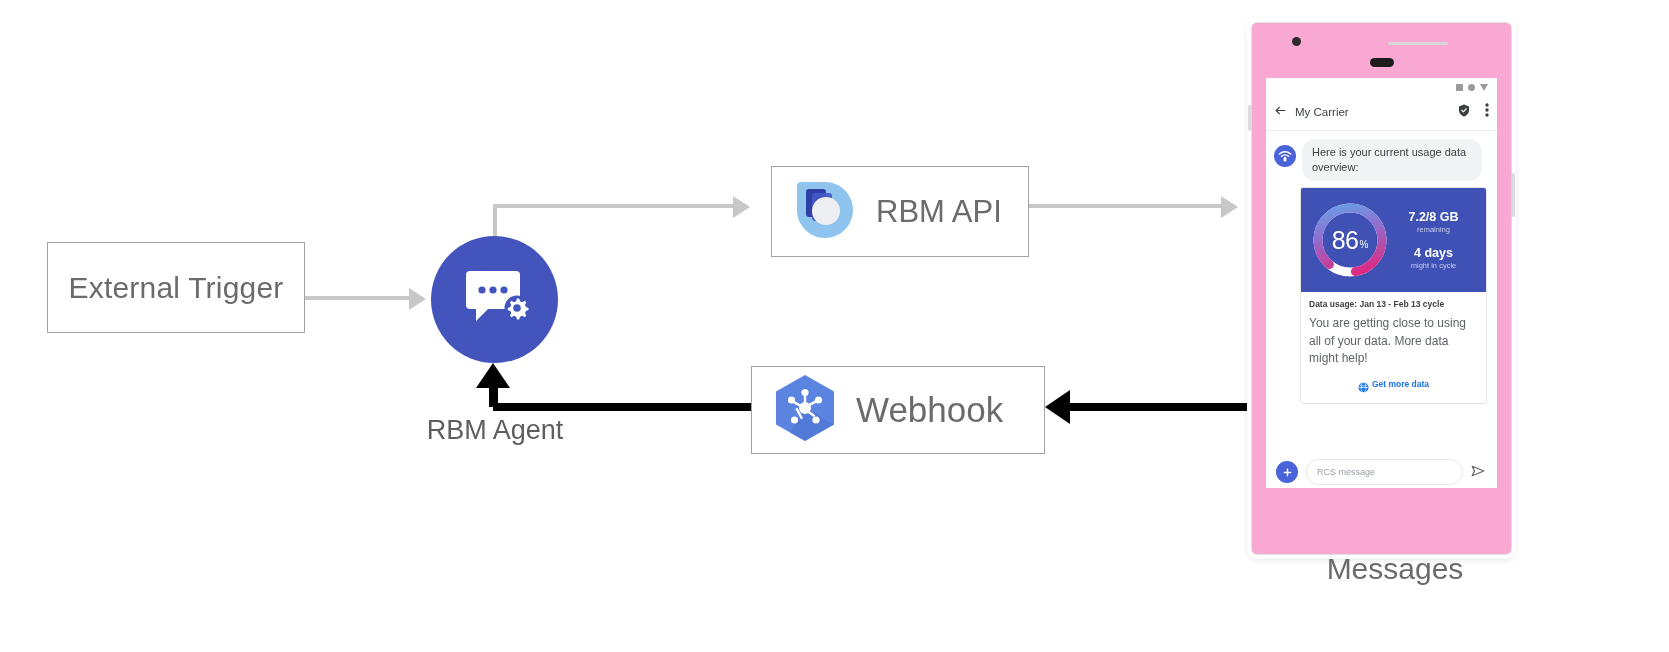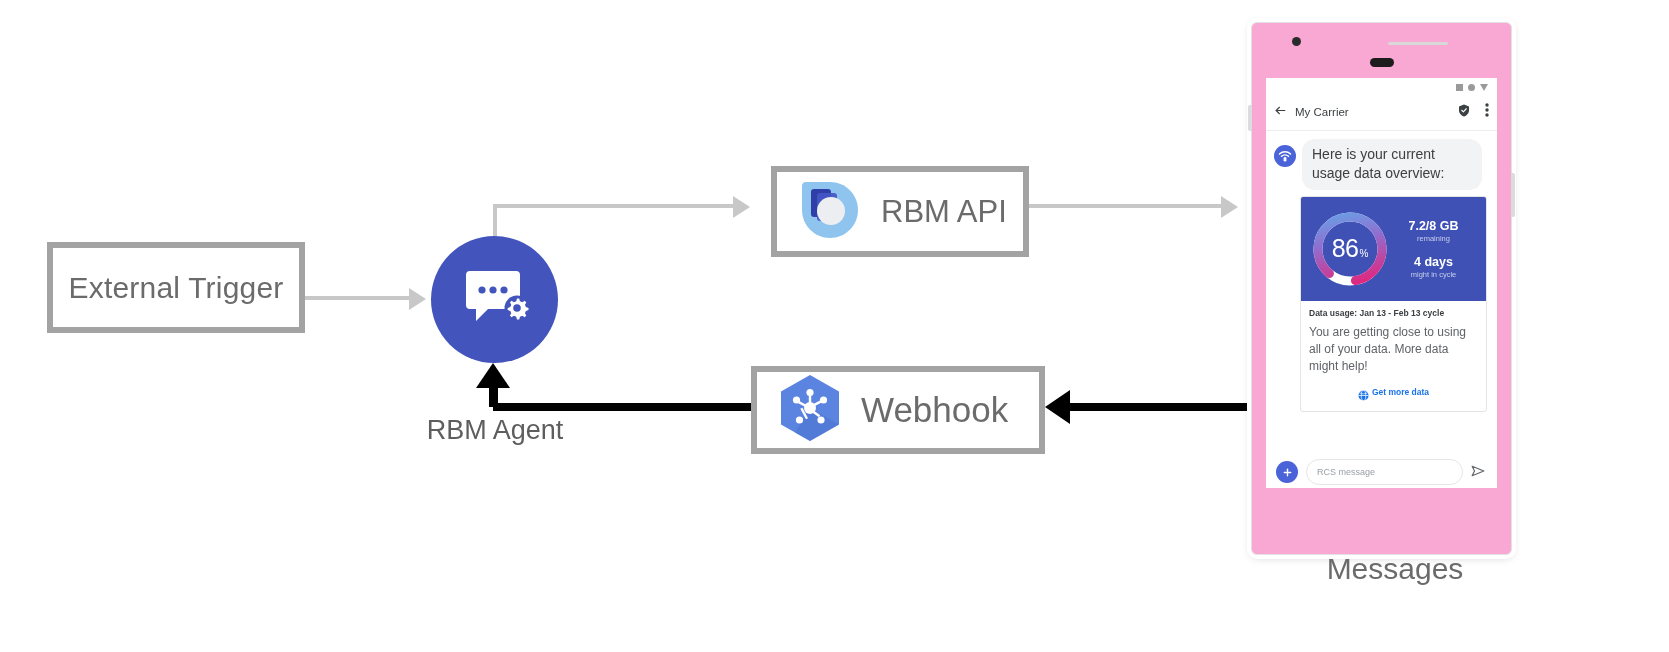--- a/index.html
+++ b/index.html
@@ -16,21 +16,21 @@
     width: 1669px;
     height: 652px;
     background: #ffffff;
     overflow: hidden;
   }
 
   
   .node-box {
     position: absolute;
     box-sizing: border-box;
-    border: 6px solid #a3a3a3;
+    border: 1px solid #a3a3a3;
     background: #ffffff;
     display: flex;
     align-items: center;
   }
   .node-label {
     color: #6b6b6b;
     font-weight: 300;
     white-space: nowrap;
   }
 
@@ -230,21 +230,21 @@
     border-radius: 50%;
     background: #4a63d8;
     flex: none;
     display: flex; align-items: center; justify-content: center;
     margin-top: 6px;
   }
   #bubble {
     background: #f1f3f4;
     border-radius: 13px;
     padding: 6px 10px;
-    font-size: 14px;
+    font-size: 11px;
     line-height: 1.38;
     color: #3c4043;
     max-width: 160px;
   }
 
   
   #rich-card {
     margin-top: 6px;
     margin-left: 26px;
     width: 185px;

